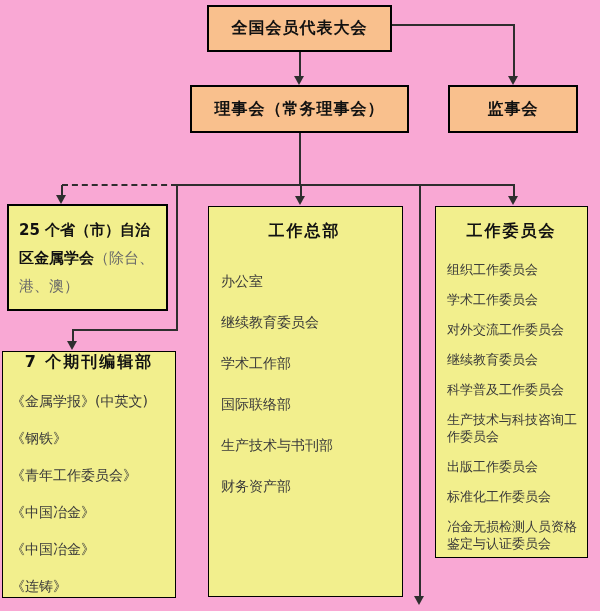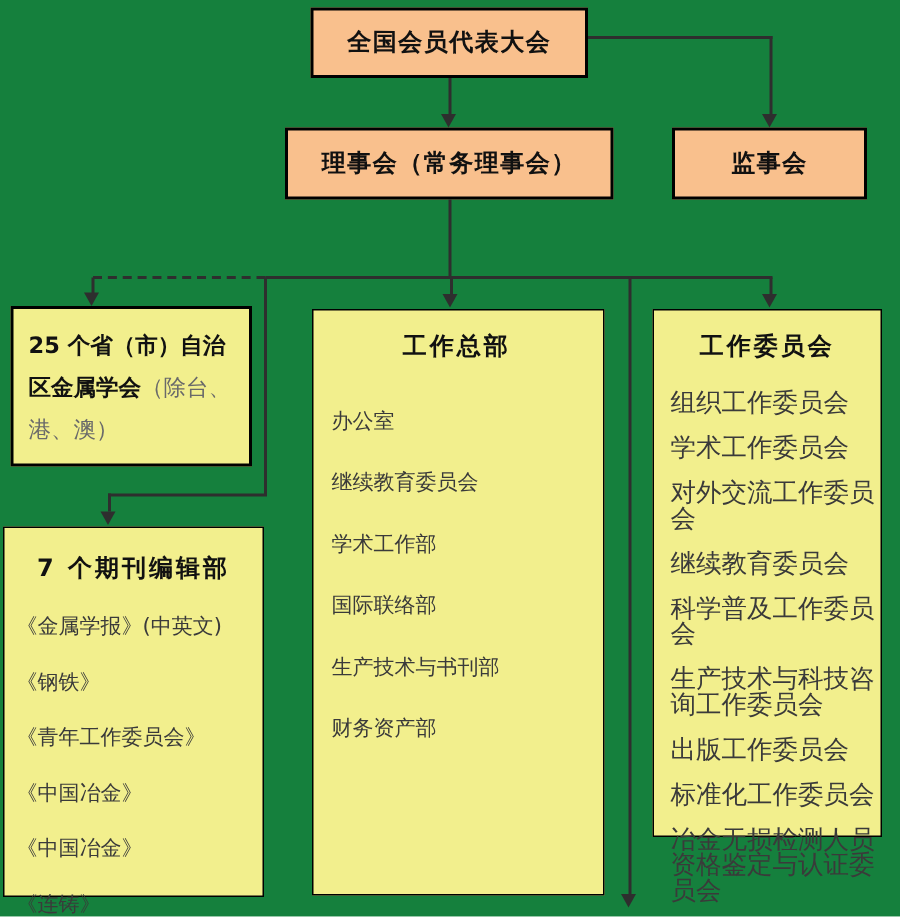--- a/index.html
+++ b/index.html
@@ -6,52 +6,52 @@
     --orange:#F9C08D;
     --yellow:#F2EF8D;
     --border:#000000;
     --line:#2e2e2e;
     --text-main:#111111;
     --text-item:#3a3a3a;
     --text-gray:#6a6a6a;
   }
   html,body{margin:0;padding:0;background:#ffffff;}
   body{font-family:"DejaVu Sans","Liberation Sans",sans-serif;}
-  .canvas{position:relative;width:600px;height:611px;background:#15803d;overflow:hidden;}
+  .canvas{position:relative;width:600px;height:611px;background:#f9a8d4;overflow:hidden;}
 
   .box{position:absolute;box-sizing:border-box;background:var(--yellow);
        border:1.5px solid var(--border);color:var(--text-main);}
   .box.orange{background:var(--orange);border-width:2px;
        display:flex;align-items:center;justify-content:center;
        font-weight:700;font-size:16px;letter-spacing:1px;}
   .box.head{border-width:2px;}
 
   .col-title{display:block;text-align:center;font-weight:700;font-size:16px;
        letter-spacing:2px;color:var(--text-main);}
   .item{font-size:14px;line-height:18px;color:var(--text-item);}
 
   
   .prov{padding:10px 10px 0 10px;font-size:15px;font-weight:700;line-height:28px;}
   .prov .paren{font-weight:400;color:var(--text-gray);}
 
   
-  .journals{padding:17px 0 0 8px;}
+  .journals{padding:0 0 0 8px;}
   .journals .col-title{margin-right:8px;font-size:16px;}
   .journal-item{margin-top:19px;}
 
   
   .hq{padding:14px 0 0 12px;}
   .hq .col-title{margin-right:14px;}
   .hq-item{margin-top:23px;}
   .hq-item.first{margin-top:30px;}
 
   
   .comm{padding:14px 0 0 11px;}
   .comm .col-title{margin-right:11px;}
-  .comm-item{margin-top:13px;font-size:17px;line-height:17px;}
+  .comm-item{margin-top:13px;font-size:13px;line-height:17px;}
   .comm-item.first{margin-top:19px;}
 
   .h-line{position:absolute;height:2px;background:var(--line);}
   .v-line{position:absolute;width:2px;background:var(--line);}
   .h-dash{position:absolute;height:0;border-top:2px dashed var(--line);background:none;}
   .arrow-down{position:absolute;width:0;height:0;
        border-left:5.5px solid transparent;border-right:5.5px solid transparent;
        border-top:9px solid var(--line);}
 </style>
 </head>

